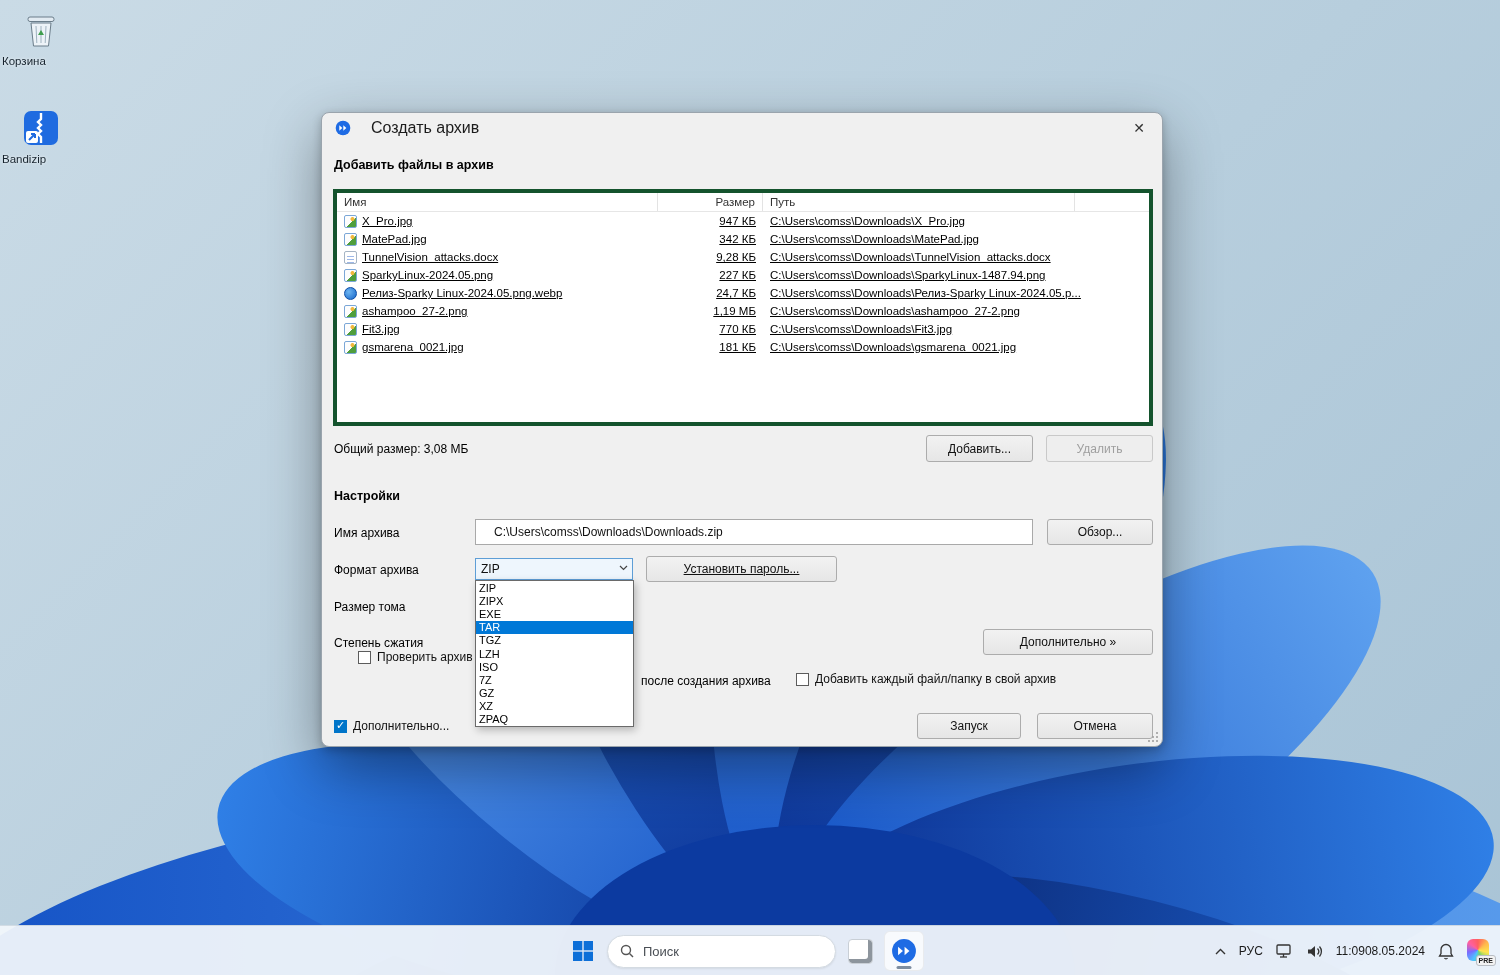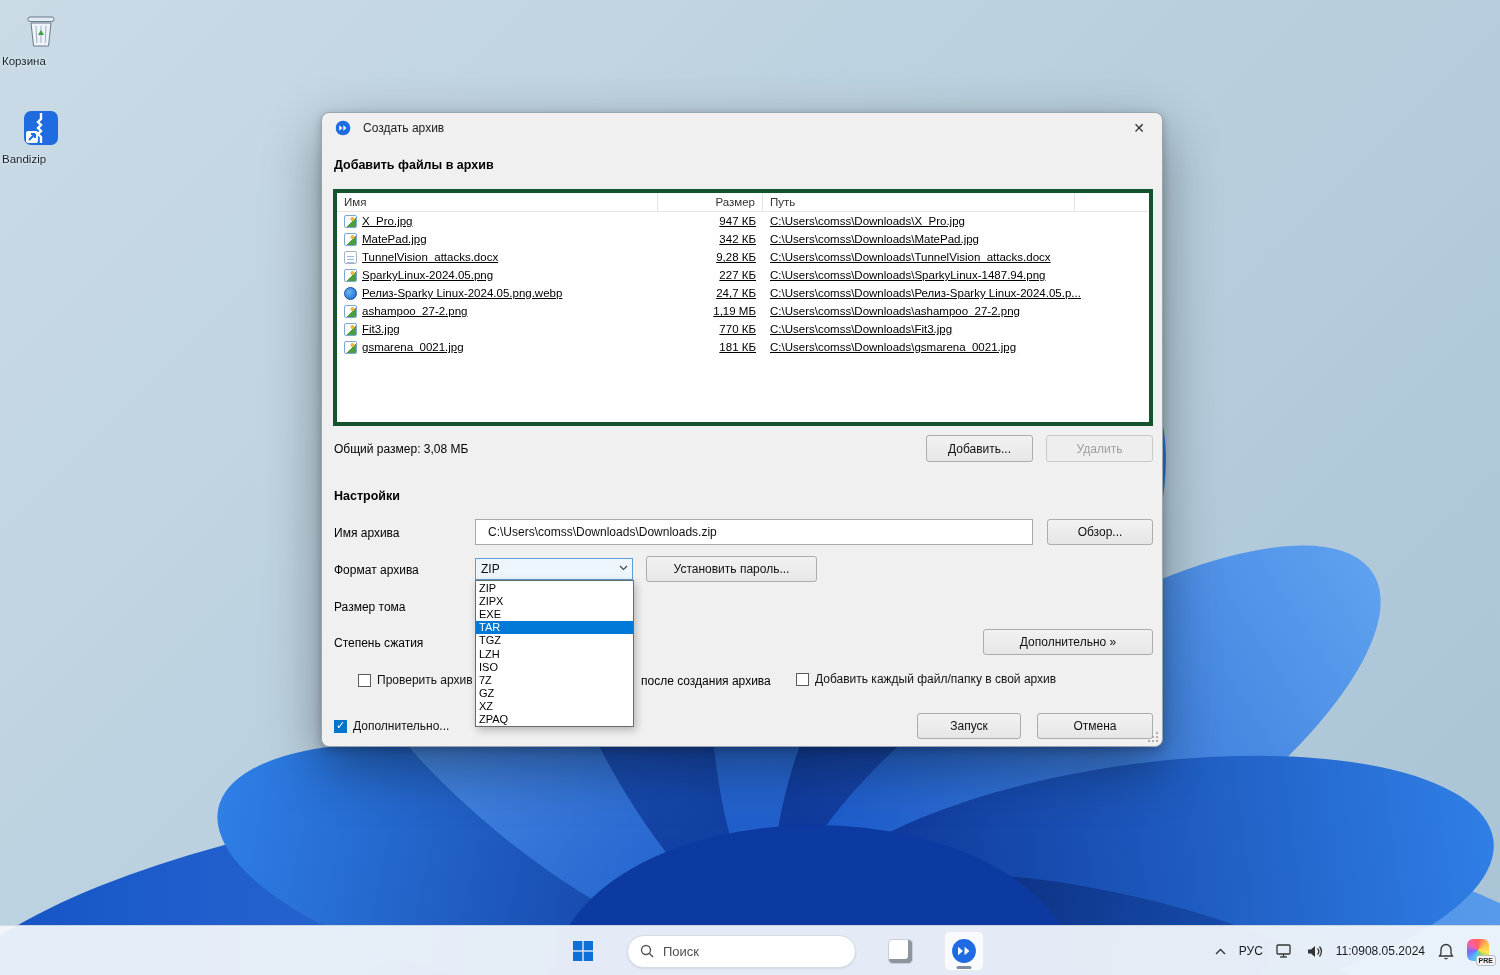--- a/index.html
+++ b/index.html
@@ -18,21 +18,21 @@
 
   
   .dialog {
     position:absolute; left:321px; top:112px; width:842px; height:635px;
     background:#f0f0f0; border-radius:8px; overflow:hidden;
     border:1px solid #9aa4ad;
     box-shadow:0 20px 55px rgba(0,0,0,.38), 0 3px 10px rgba(0,0,0,.22);
     font-size:12px;
   }
   .titlebar { height:30px; display:flex; align-items:center; padding-left:13px; position:relative; }
-  .titlebar .ttl { margin-left:12px; font-size:12px; color:#1b1b1b; }
+  .titlebar .ttl { margin-left:20px; font-size:16px; color:#1b1b1b; }
   .close-btn { position:absolute; right:0; top:0; width:46px; height:30px; display:flex; align-items:center; justify-content:center; font-size:14px; color:#333; cursor:default; }
 
   .sec-title { position:absolute; font-weight:bold; font-size:12.5px; color:#000; }
 
   .filelist { position:absolute; left:11px; top:76px; width:820px; height:237px; background:#fff; border:4px solid #14532d; overflow:hidden; }
   .fl-head { display:flex; height:19px; border-bottom:1px solid #e6e6e6; font-size:11.5px; color:#333; }
   .fl-head .hc { display:flex; align-items:center; padding:0 7px; border-right:1px solid #e3e3e3; }
   .hc.c-name { width:321px; }
   .hc.c-size { width:105px; justify-content:flex-end; }
   .hc.c-path { width:312px; }
@@ -55,21 +55,21 @@
   .dlg-label { position:absolute; font-size:12px; color:#000; }
   .btn {
     position:absolute; display:flex; align-items:center; justify-content:center;
     background:linear-gradient(#f2f2f2,#e6e6e6); border:1px solid #acacac; border-radius:3px;
     font-size:12px; color:#111; cursor:default;
   }
   .btn.disabled { background:#eeeeee; border-color:#c9c9c9; color:#9f9f9f; }
 
   .txt-input {
     position:absolute; border:1px solid #a9a9a9; background:#fff; font-size:12px;
-    padding:0 12px; font-family:inherit; color:#111;
+    padding:0 18px; font-family:inherit; color:#111;
   }
 
   .combo {
     position:absolute; left:153px; top:445px; width:158px; height:22px;
     background:#eef6fd; border:1px solid #5e9ed6; display:flex; align-items:center;
     padding-left:5px; font-size:12px;
   }
   .combo .chev { position:absolute; right:4px; top:6px; }
   .dropdown {
     position:absolute; left:153px; top:467px; width:159px; height:147px;
@@ -84,21 +84,21 @@
   .cb.checked { background:#0075c9; border-color:#0075c9; }
   .cb.checked::after { content:"✓"; position:absolute; left:1px; top:-2px; color:#fff; font-size:11px; }
 
   .grip { position:absolute; right:3px; bottom:3px; }
 
   
   .taskbar {
     position:absolute; left:0; bottom:0; width:1500px; height:50px;
     background:rgba(242,247,251,.94); border-top:1px solid rgba(110,130,150,.22);
   }
-  .tb-center { position:absolute; left:563px; top:5px; display:flex; gap:24px; align-items:center; height:40px; }
+  .tb-center { position:absolute; left:563px; top:5px; display:flex; gap:4px; align-items:center; height:40px; }
   .tb-btn { width:40px; height:40px; border-radius:6px; display:flex; align-items:center; justify-content:center; position:relative; }
   .tb-btn.active { background:rgba(255,255,255,.72); border:1px solid rgba(0,0,0,.06); }
   .tb-btn.active::after { content:""; position:absolute; bottom:1px; left:50%; transform:translateX(-50%); width:15px; height:3px; border-radius:2px; background:#7d8da0; }
   .searchbox {
     width:229px; height:33px; background:#fff; border:1px solid #d4dbe2; border-radius:17px;
     display:flex; align-items:center; gap:9px; padding-left:12px; color:#4a4f55; font-size:13px;
     box-shadow:0 1px 2px rgba(0,0,0,.08);
   }
   .white-app { width:25px; height:25px; background:#fff; border:1px solid #c9cfd6; border-radius:4px;
     box-shadow:inset -4px -4px 0 #8d959d; }
@@ -287,41 +287,41 @@
   <input class="txt-input" style="left: 153px; top: 406px; width: 558px; height: 26px;" value="C:\Users\comss\Downloads\Downloads.zip">
   <div class="btn" style="left:725px;top:406px;width:106px;height:26px;">Обзор...</div>
 
   <div class="dlg-label" style="left:12px;top:450px;">Формат архива</div>
   <div class="combo">
     <span>ZIP</span>
     <svg class="chev" width="9" height="6" viewBox="0 0 9 6">
       <path d="M1 1 l3.5 3.5 L8 1" stroke="#444" fill="none" stroke-width="1.2"></path>
     </svg>
   </div>
-  <div class="btn" style="left:324px;top:443px;width:171px;height:26px;">Установить пароль...</div>
+  <div class="btn" style="left:324px;top:443px;width:191px;height:26px;text-decoration:underline;">Установить пароль...</div>
 
   <div class="dropdown">
     <div class="dd-item">ZIP</div>
     <div class="dd-item">ZIPX</div>
     <div class="dd-item">EXE</div>
     <div class="dd-item selected">TAR</div>
     <div class="dd-item">TGZ</div>
     <div class="dd-item">LZH</div>
     <div class="dd-item">ISO</div>
     <div class="dd-item">7Z</div>
     <div class="dd-item">GZ</div>
     <div class="dd-item">XZ</div>
     <div class="dd-item">ZPAQ</div>
   </div>
 
   <div class="dlg-label" style="left:12px;top:487px;">Размер тома</div>
   <div class="dlg-label" style="left:12px;top:523px;">Степень сжатия</div>
   <div class="btn" style="left:661px;top:516px;width:170px;height:26px;">Дополнительно »</div>
 
-  <label class="chk" style="left:12px;top:560px;padding-left:24px;">
+  <label class="chk" style="left:12px;top:537px;padding-left:24px;">
     <span class="cb"></span>
     <span>Проверить архив</span>
   </label>
   <div class="dlg-label" style="left:319px;top:561px;">после создания архива</div>
   <label class="chk" style="left:474px;top:559px;">
     <span class="cb"></span>
     <span>Добавить каждый файл/папку в свой архив</span>
   </label>
   <label class="chk" style="left:12px;top:606px;">
     <span class="cb checked"></span>

